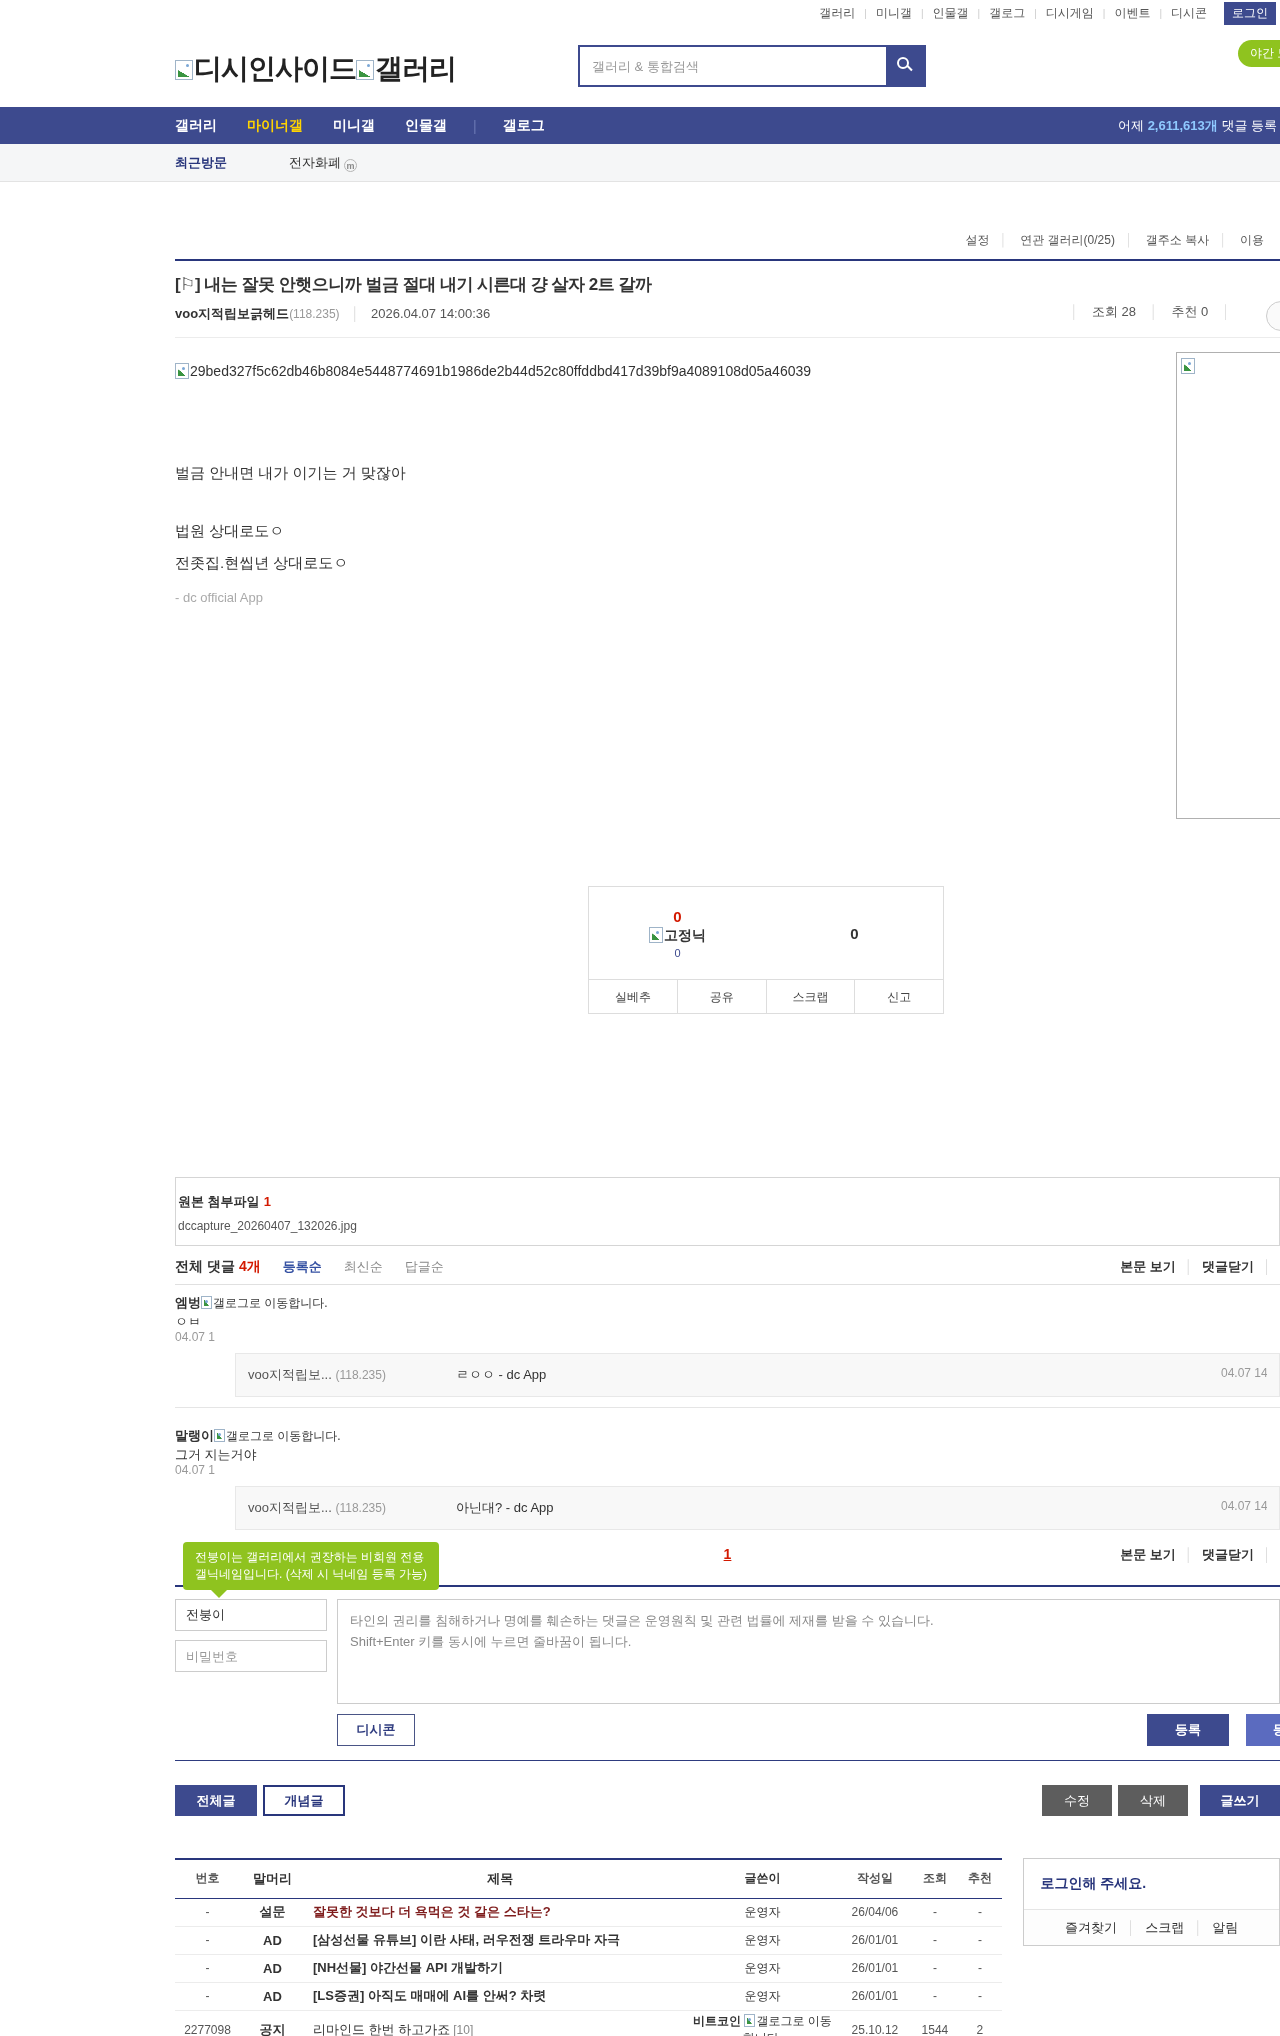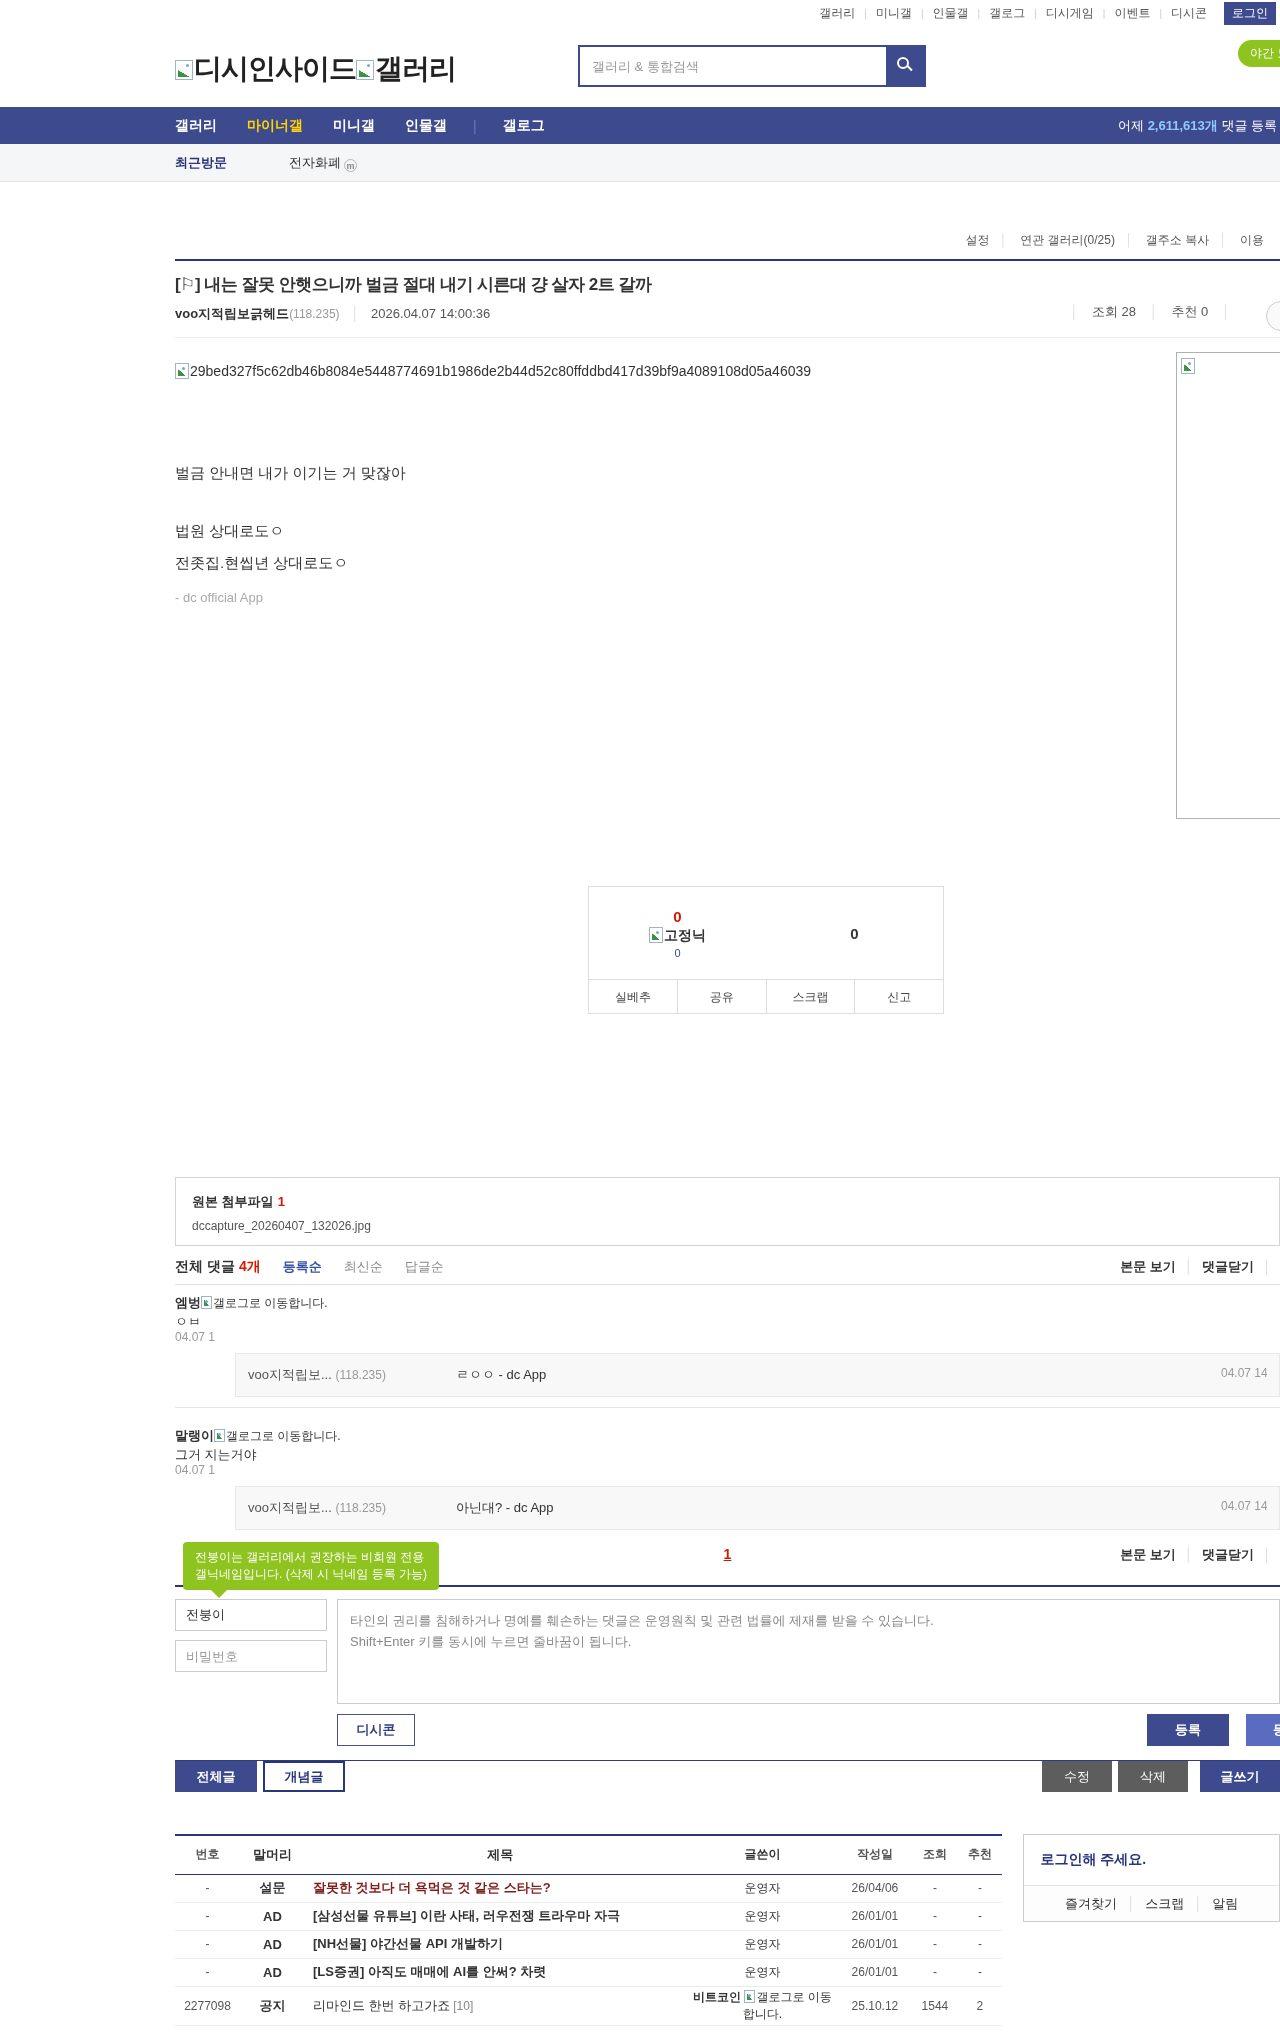--- a/index.html
+++ b/index.html
@@ -90,21 +90,21 @@
   .vote-up, .vote-down { flex:1; display:flex; flex-direction:column; align-items:center; justify-content:center; }
   .vote-up .num { color:#d31900; font-weight:bold; font-size:15px; }
   .vote-up .fix { font-size:14px; font-weight:bold; color:#333; margin-top:2px; cursor:pointer; }
   .vote-up .fnum { font-size:11px; color:#3d4a8e; margin-top:2px; }
   .vote-down .num { color:#333; font-weight:bold; font-size:15px; }
   .vote-btns { display:flex; border-top:1px solid #ddd; height:34px; }
   .vote-btns div { flex:1; text-align:center; line-height:34px; font-size:12px; color:#444; border-left:1px solid #ddd; cursor:pointer; }
   .vote-btns div:first-child { border-left:0; }
 
   
-  .attach { margin-top:163px; border:1px solid #d5d5d5; padding:14px 18px 12px 16px; }
+  .attach { margin-top:163px; border:1px solid #d5d5d5; padding:14px 18px 12px 2px; }
   .attach .alabel { font-size:13px; font-weight:bold; color:#333; }
   .attach .acount { color:#d31900; margin-left:4px; }
   .attach .afile { margin-top:8px; font-size:12px; color:#555; cursor:pointer; }
 
   
   .chead { margin-top:12px; padding-bottom:8px; border-bottom:1px solid #e0e0e0; font-size:14px; display:flex; align-items:center; }
   .chead .ctot { font-weight:bold; }
   .chead .ccount { color:#d31900; font-weight:bold; margin-left:4px; }
   .chead .sort { margin-left:22px; font-size:13px; color:#888; cursor:pointer; }
   .chead .sort.on { color:#3450a2; font-weight:bold; }
@@ -139,21 +139,21 @@
   .fids { width:152px; display:flex; flex-direction:column; gap:9px; }
   .fids input { height:32px; border:1px solid #ccc; padding:0 10px; font-size:13px; color:#333; font-family:inherit; outline:none; }
   .fids input::placeholder { color:#999; }
   .ftext { flex:1; margin-left:10px; height:105px; border:1px solid #ccc; padding:10px 12px; font-size:13px; color:#888; line-height:21px; cursor:text; }
   .fbtns { margin-top:10px; display:flex; align-items:center; }
   .dccon { margin-left:162px; width:78px; height:32px; background:#fff; border:1px solid #4a5586; color:#2e3b7f; font-size:13px; font-weight:bold; cursor:pointer; font-family:inherit; }
   .submit1 { margin-left:auto; width:82px; height:32px; background:#3d4a8e; border:0; color:#fff; font-size:13px; font-weight:bold; cursor:pointer; font-family:inherit; }
   .submit2 { margin-left:17px; margin-right:-46px; width:80px; height:32px; background:#5b6bbf; border:0; color:#fff; font-size:13px; font-weight:bold; cursor:pointer; font-family:inherit; }
 
   
-  .btabs { margin-top:0; display:flex; align-items:flex-end; }
+  .btabs { margin-top:24px; display:flex; align-items:flex-end; }
   .tab-all { width:82px; height:31px; background:#3d4a8e; color:#fff; border:2px solid #3d4a8e; font-size:13px; font-weight:bold; cursor:pointer; font-family:inherit; }
   .tab-best { width:82px; height:31px; background:#fff; color:#29367c; border:2px solid #29367c; font-size:13px; font-weight:bold; margin-left:6px; cursor:pointer; font-family:inherit; }
   .gr-btn { width:70px; height:31px; background:#5d5d5d; color:#fff; border:0; font-size:13px; cursor:pointer; font-family:inherit; }
   .wr-btn { width:80px; height:31px; background:#3d4a8e; color:#fff; border:0; font-size:13px; font-weight:bold; margin-left:6px; cursor:pointer; font-family:inherit; }
   .btabs .right { margin-left:auto; display:flex; gap:6px; }
 
   
   .bwrap { margin-top:42px; display:flex; align-items:flex-start; }
   table.board { width:845px; border-collapse:collapse; font-size:13px; }
   table.board thead th { border-top:2px solid #29367c; border-bottom:1px solid #29367c; height:39px; font-size:13px; color:#333; font-weight:bold; }

